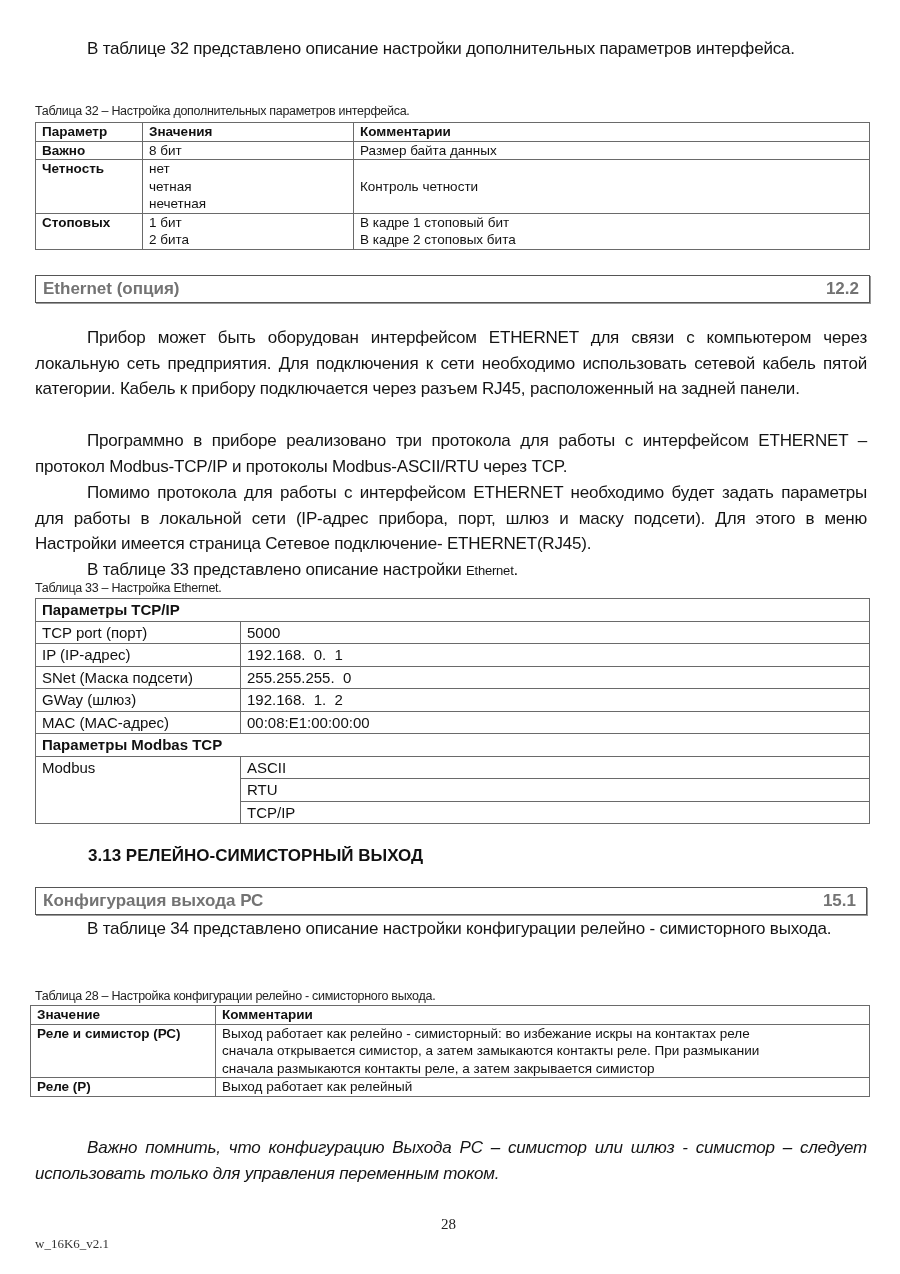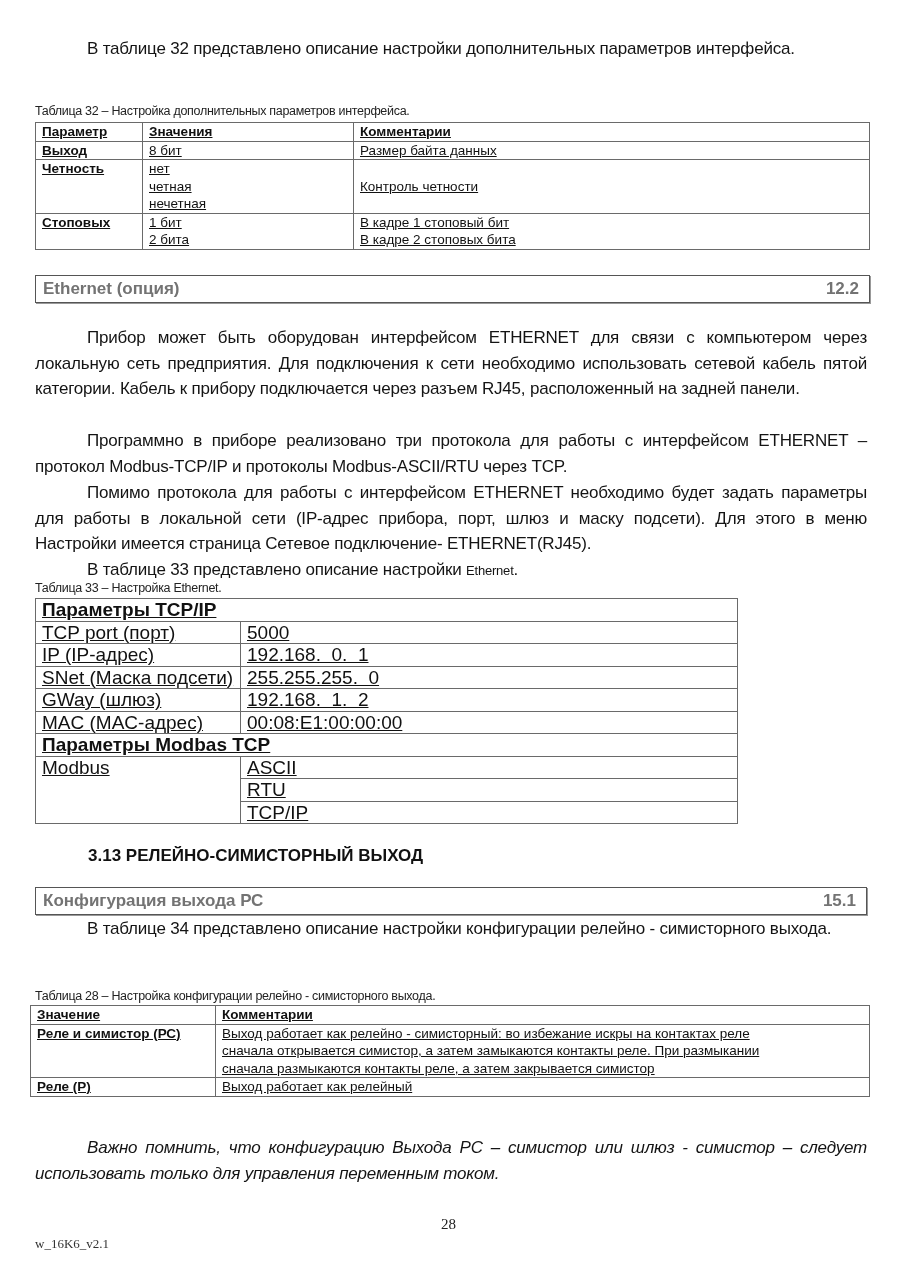--- a/index.html
+++ b/index.html
@@ -2,23 +2,23 @@
 <html><head>
 <meta charset="utf-8">
 <style>
   html, body { margin: 0; padding: 0; background: #ffffff; }
   body { width: 900px; height: 1274px; position: relative; overflow: hidden; color: #111; }
   .body-text { font-family: "Liberation Sans", sans-serif; font-size: 17px; line-height: 25.5px; color: #141414; letter-spacing: -0.2px; }
   .para { position: absolute; left: 35px; width: 832px; text-align: justify; }
   .indent { text-indent: 52px; }
   .caption { position: absolute; left: 35px; font-family: "Liberation Sans", sans-serif; font-size: 12.5px; color: #222; letter-spacing: -0.3px; }
   table.doc { position: absolute; border-collapse: collapse; font-family: "Liberation Sans", sans-serif; color: #111; }
-  table.doc td { border: 1px solid #6a6a6a; vertical-align: top; padding: 0 6px; text-decoration: underline; }
+  table.doc td { border: 1px solid #6a6a6a; vertical-align: top; padding: 0 6px; }
   .t32 { left: 35px; top: 122px; width: 835px; font-size: 13.5px; line-height: 17.5px; }
-  .t33 { left: 35px; top: 598px; width: 703px; font-size: 19px; line-height: 21.5px; }
+  .t33 { left: 35px; top: 598px; width: 835px; font-size: 15px; line-height: 21.5px; }
   .t34 { left: 30px; top: 1005px; width: 840px; font-size: 13.5px; line-height: 17.5px; }
   .b { font-weight: bold; }
   .section-bar { position: absolute; left: 35px; width: 833px; height: 26px; border: 1px solid #555; box-shadow: 1px 1px 0 #999; font-family: "Liberation Sans", sans-serif; font-weight: bold; font-size: 17px; line-height: 26px; color: #737373; }
   .section-bar .title { position: absolute; left: 7px; top: 0; }
   .section-bar .num { position: absolute; right: 10px; top: 0; }
   .heading { position: absolute; left: 88px; font-family: "Liberation Sans", sans-serif; font-weight: bold; font-size: 17px; color: #111; }
   .italic-note { font-style: italic; }
   .page-num { position: absolute; left: 441px; top: 1216px; font-family: "Liberation Serif", serif; font-size: 15px; color: #222; }
   .footer-id { position: absolute; left: 35px; top: 1236px; font-family: "Liberation Serif", serif; font-size: 13px; color: #333; }
   .small-eth { font-size: 13px; margin-top: 28px; }
@@ -35,21 +35,21 @@
       <col style="width:211px">
       <col>
     </colgroup>
   <tbody>
       <tr>
     <td class="b">Параметр</td>
     <td class="b">Значения</td>
     <td class="b">Комментарии</td>
   </tr>
   <tr>
-    <td class="b">Выход</td>
+    <td class="b">Важно</td>
     <td>
           <div>8 бит</div>
         </td>
     <td>
           <div>Размер байта данных</div>
         </td>
   </tr>
   <tr>
     <td class="b">Четность</td>
     <td>

